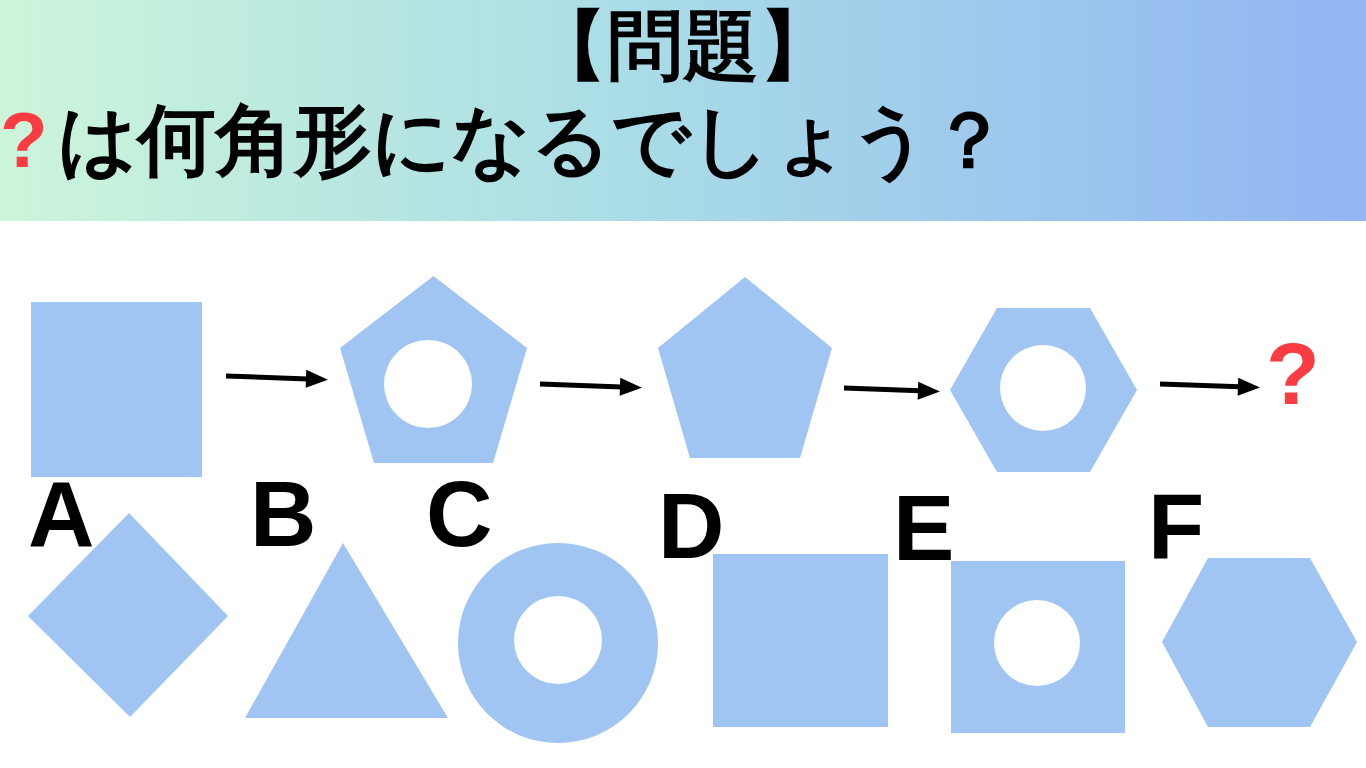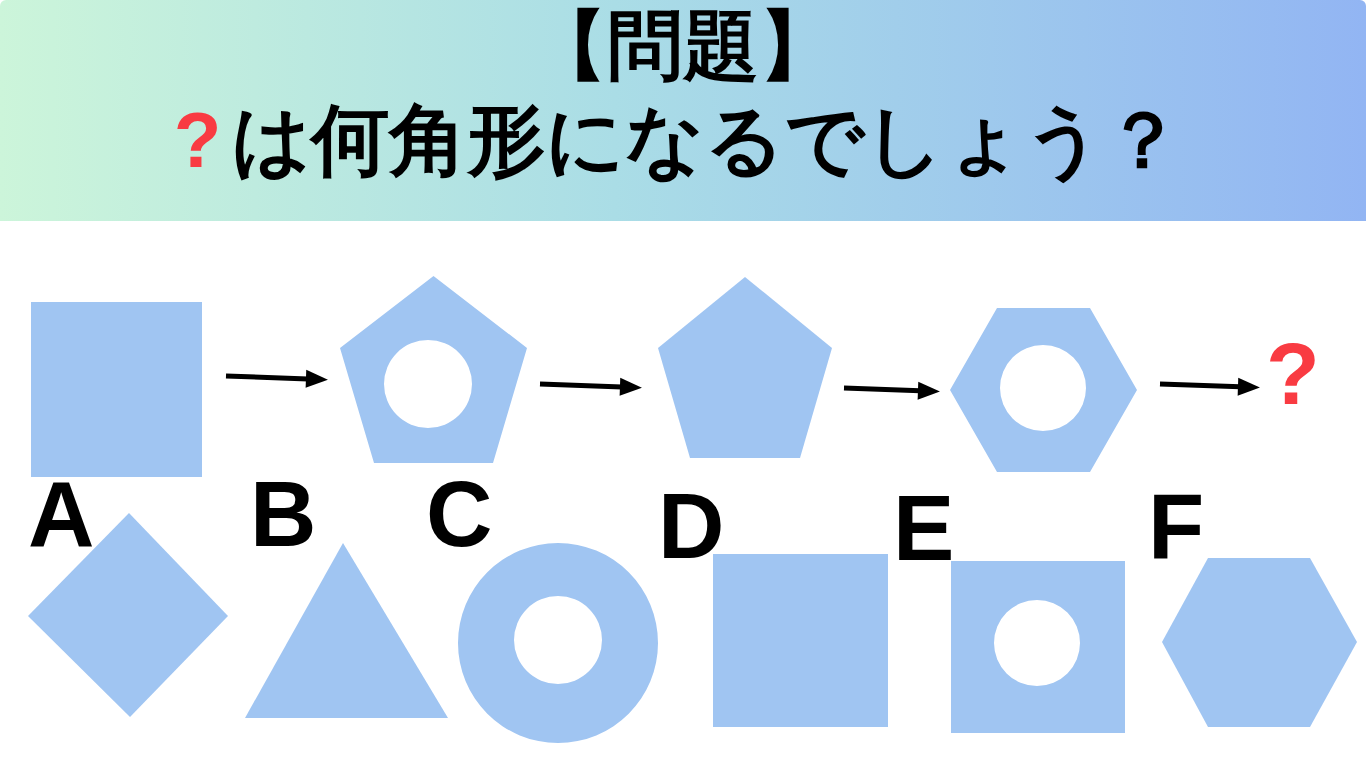--- a/index.html
+++ b/index.html
@@ -8,21 +8,20 @@
     font-family: "Liberation Sans", "DejaVu Sans", sans-serif;
     background: #ffffff;
     overflow: hidden;
   }
   #canvas {
     position: relative;
     width: 1366px;
     height: 768px;
     background: #ffffff;
     overflow: hidden;
-    border-radius: 6px;
   }
   
   .header-band {
     position: absolute;
     left: 0; top: 0;
     width: 1366px; height: 221px;
     background: linear-gradient(90deg, #ccf5da 0%, #aadde6 45%, #92b5f3 100%);
   }
   .title-line {
     position: absolute;
@@ -33,21 +32,21 @@
     font-weight: bold;
     color: #000000;
     line-height: 1.15;
     letter-spacing: 0;
     white-space: nowrap;
   }
   .question-line {
     position: absolute;
     left: 0; top: 96px;
     width: 1182px;
-    text-align: right;
+    text-align: left;
     font-size: 78px;
     font-weight: bold;
     color: #000000;
     line-height: 1.15;
     white-space: nowrap;
   }
   .red { color: #f93b42; }
   .question-prefix { margin-right: 10px; }
   
   .abs { position: absolute; }

